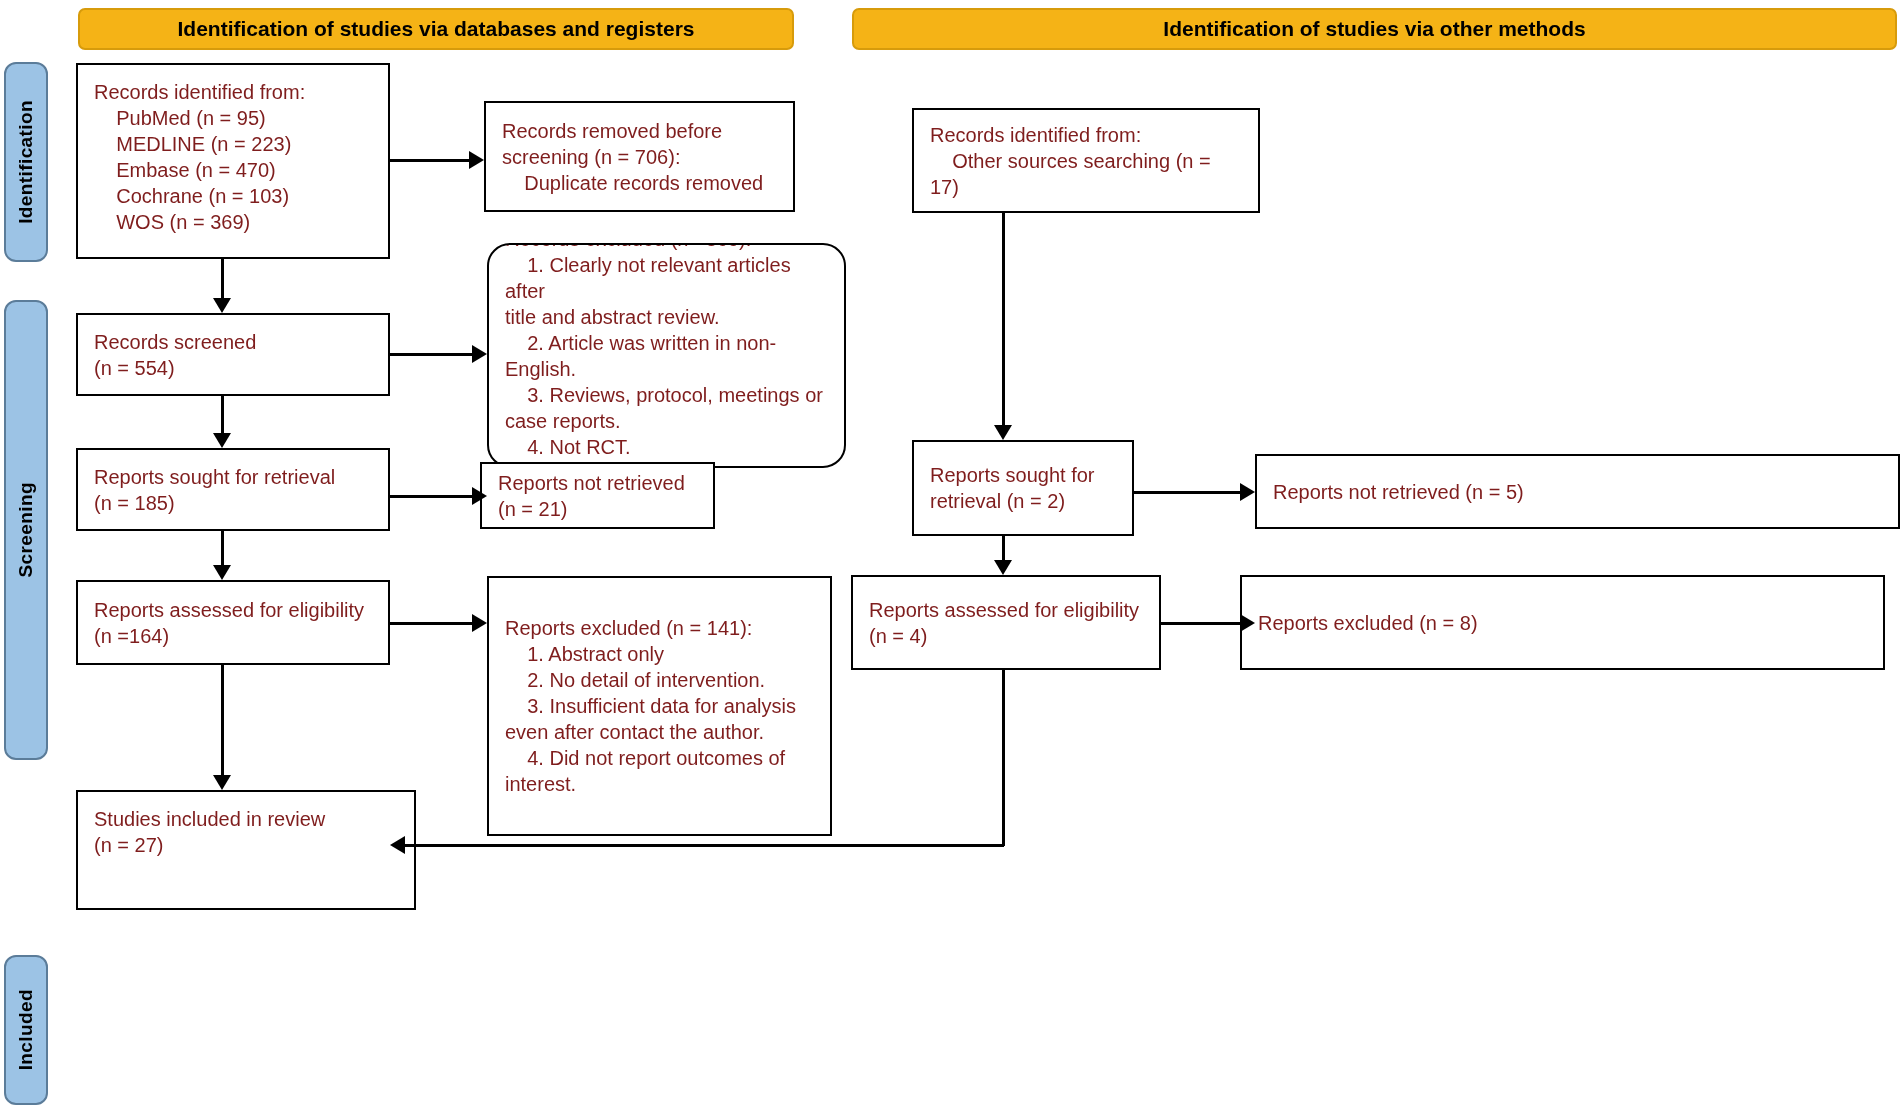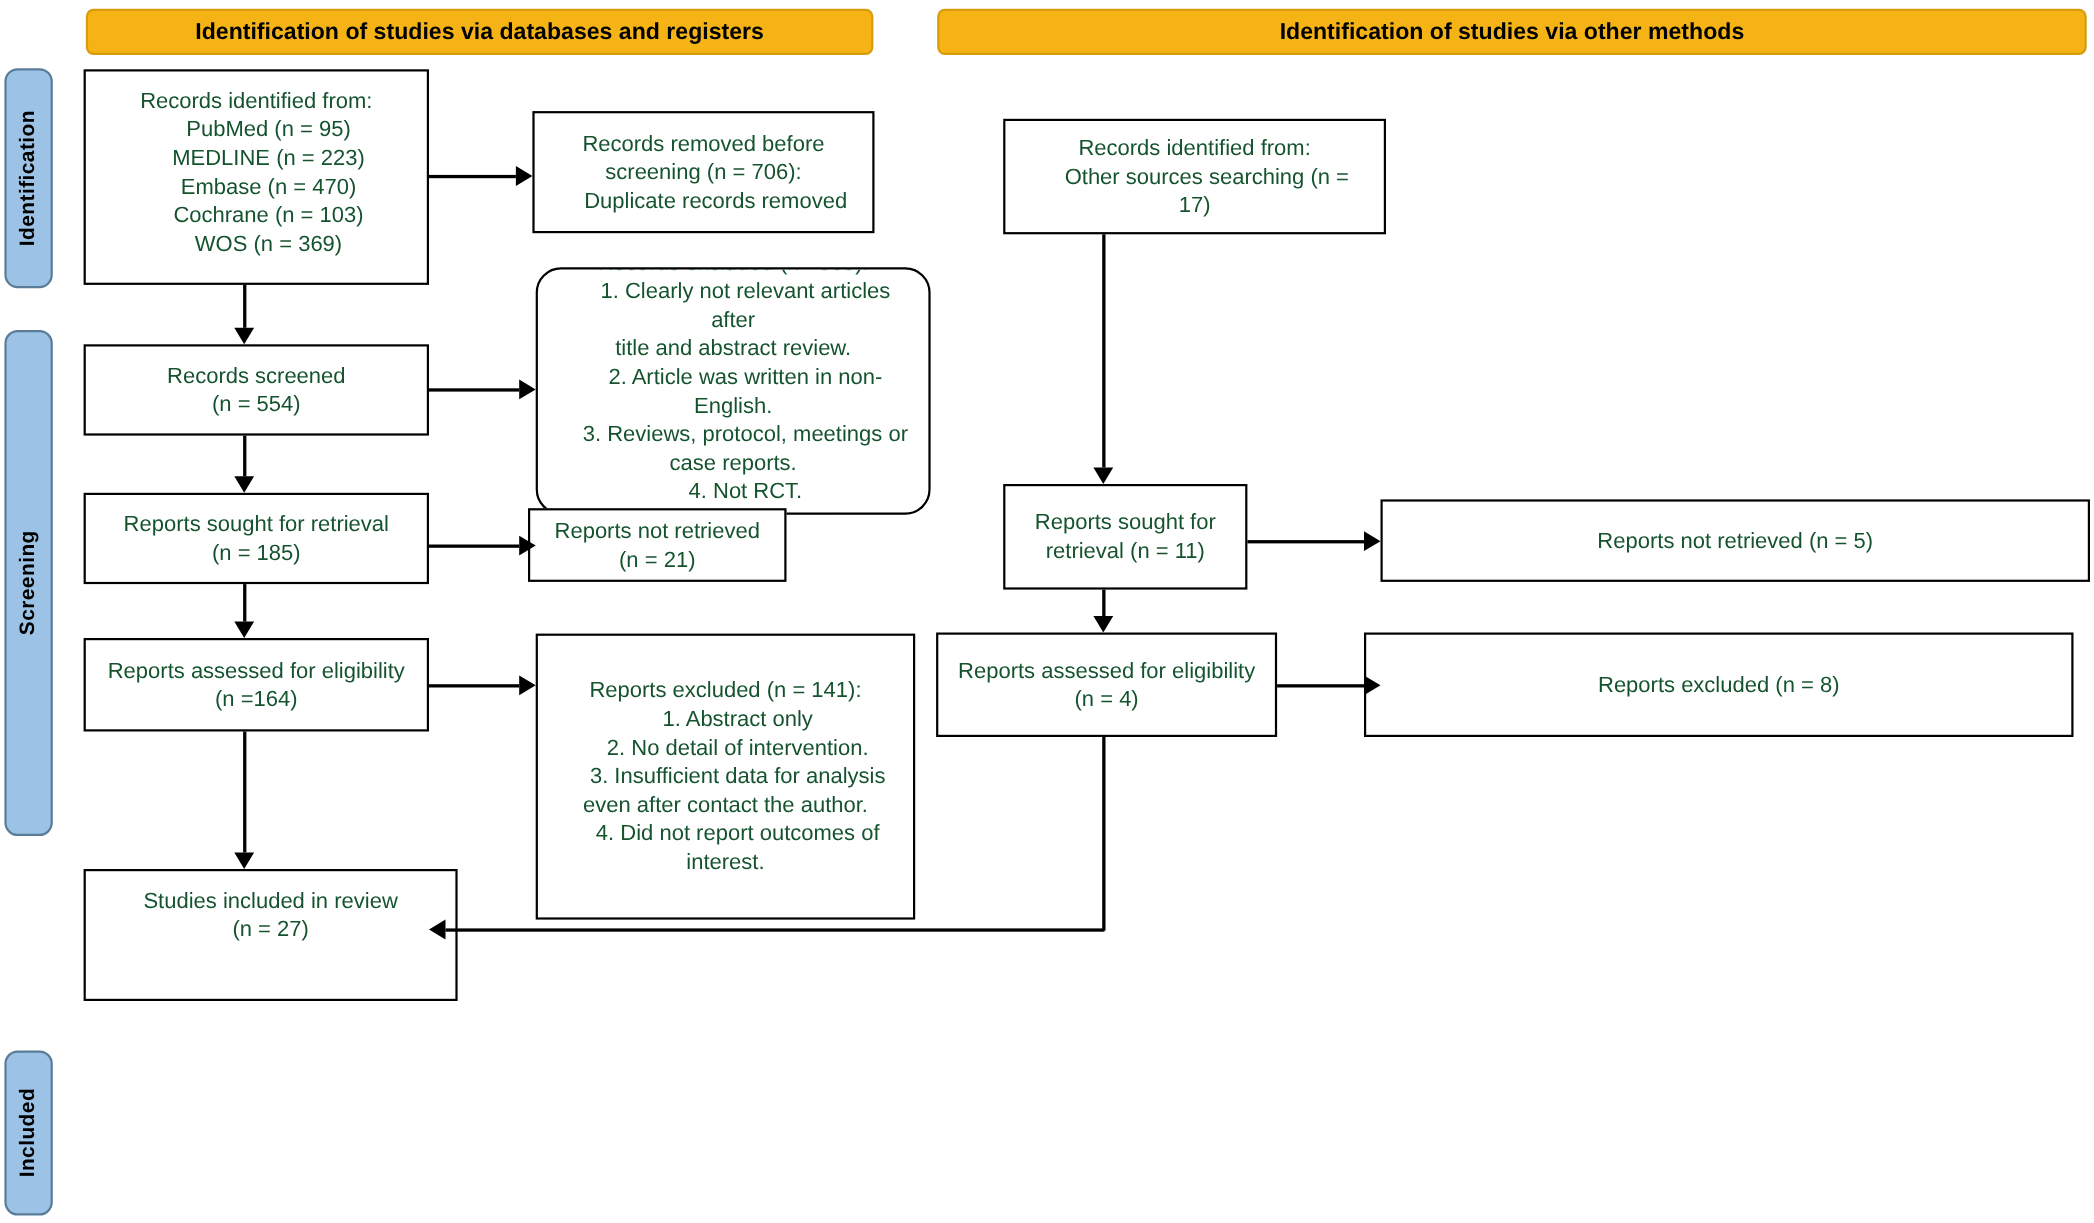--- a/index.html
+++ b/index.html
@@ -58,25 +58,24 @@
   }
 
   
   .box {
     position: absolute;
     background: #ffffff;
     border: 2.5px solid #000000;
     box-sizing: border-box;
     padding: 14px 16px;
     font-size: 20px;
-    color: #14532d;
+    color: #7f1d1d;
     line-height: 1.30;
     white-space: pre-wrap;
     overflow: hidden;
-    text-align: center;
   }
   .box.vcenter {
     display: flex;
     flex-direction: column;
     justify-content: center;
   }
 
   
   .hline {
     position: absolute;
@@ -171,21 +170,21 @@
     4. Did not report outcomes of
 interest.</div>
 
   <div class="box" style="left:76px; top:790px; width:340px; height:120px;">Studies included in review
 (n = 27)</div>
 
   <div class="box vcenter" style="left:912px; top:108px; width:348px; height:105px;">Records identified from:
     Other sources searching (n = 17)</div>
 
   <div class="box vcenter" style="left:912px; top:440px; width:222px; height:96px;">Reports sought for
-retrieval (n = 11)</div>
+retrieval (n = 2)</div>
 
   <div class="box vcenter" style="left:1255px; top:454px; width:645px; height:75px;">Reports not retrieved (n = 5)</div>
 
   <div class="box vcenter" style="left:851px; top:575px; width:310px; height:95px;">Reports assessed for eligibility
 (n = 4)</div>
 
   <div class="box vcenter" style="left:1240px; top:575px; width:645px; height:95px;">Reports excluded (n = 8)</div>
 
   <div class="hline" style="left:390px; top:159px; width:79px;"></div>
   <div class="arrow-r" style="left:469px; top:151px;"></div>

